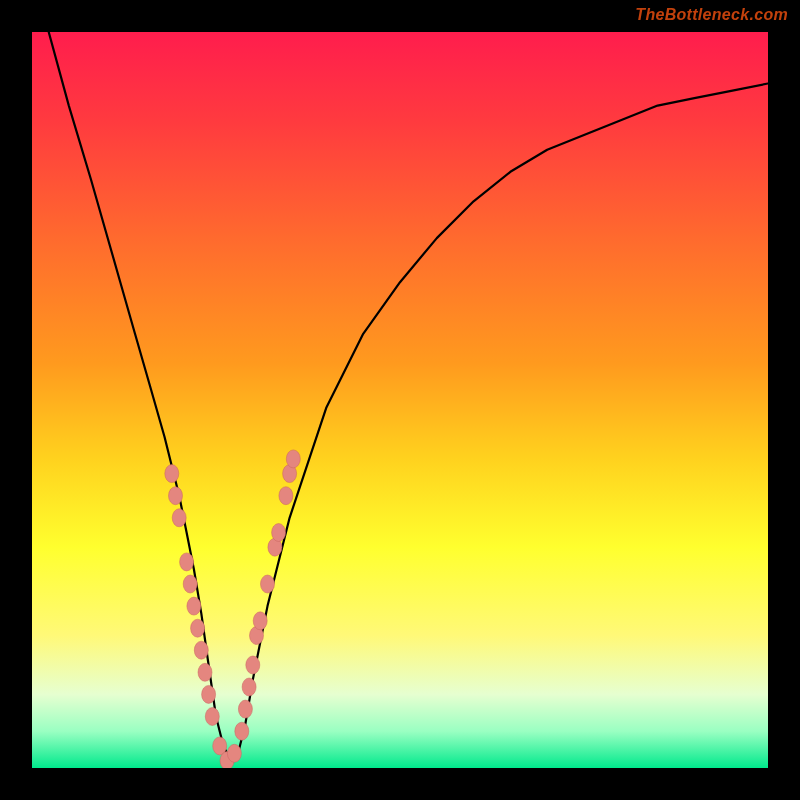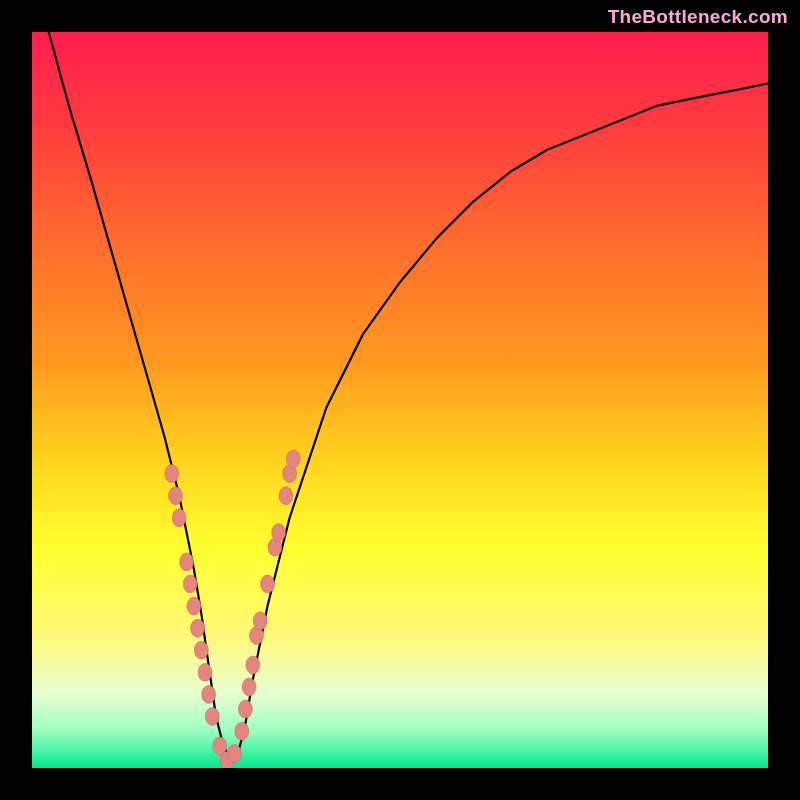--- a/index.html
+++ b/index.html
@@ -30,26 +30,27 @@
   }
   .svg-layer {
     position: absolute;
     inset: 0;
   }
   .watermark {
     position: absolute;
     top: 6px;
     right: 12px;
     font-family: Arial, Helvetica, sans-serif;
-    font-size: 19px;
+    font-size: 16px;
     font-weight: 600;
-    color: #f9a8d4;
+    color: #c2410c;
     letter-spacing: 0.3px;
     user-select: none;
     pointer-events: none;
+    font-style: italic;
   }
 </style>
 </head>
 <body>
 
 <div class="frame">
   <div class="watermark">TheBottleneck.com</div>
   <div class="plot-area">
     <svg class="gradient-bg" viewBox="0 0 736 736" preserveAspectRatio="none">
       <defs>

